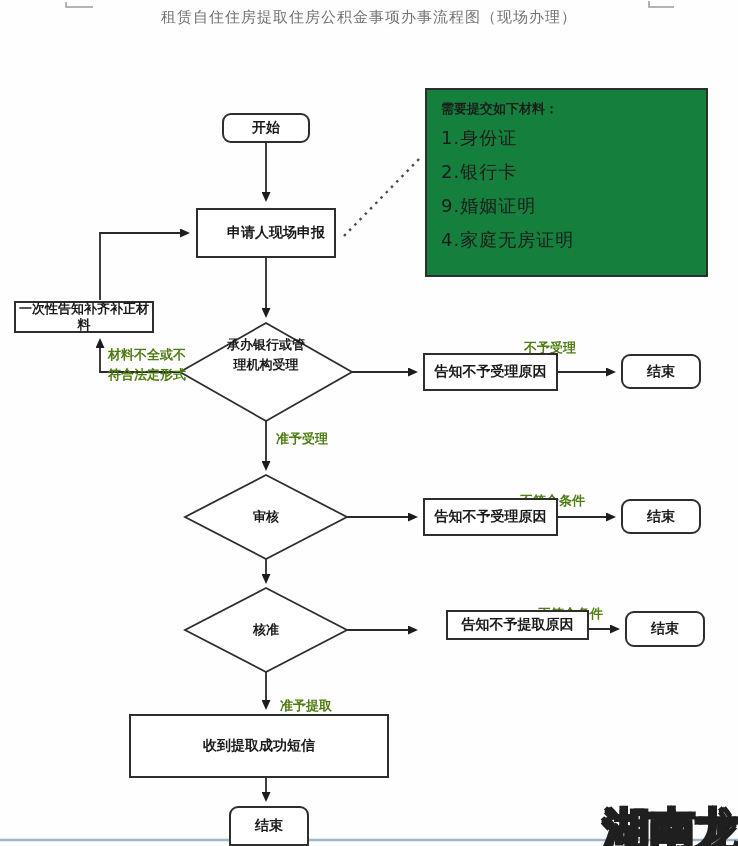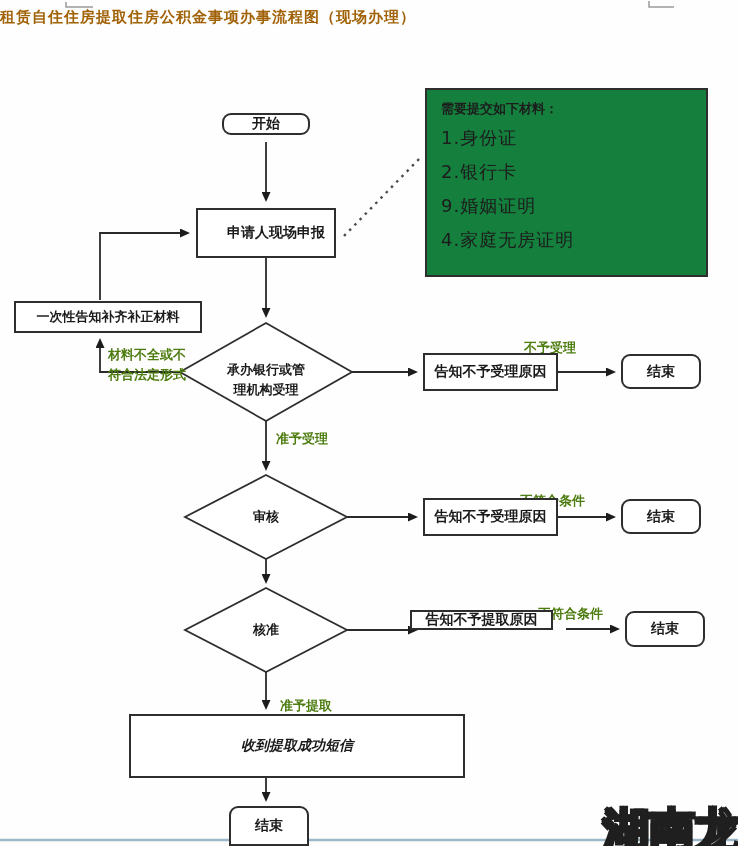--- a/index.html
+++ b/index.html
@@ -1,22 +1,22 @@
 <!DOCTYPE html>
 <html><head>
 <meta charset="utf-8">
 <style>
   html,body{margin:0;padding:0;background:#fff;}
   .page{
     position:relative;width:738px;height:846px;background:#fefefe;overflow:hidden;
     font-family:"DejaVu Sans",sans-serif;color:#1c1c1c;
   }
   .title{
-    position:absolute;left:0;top:8px;width:100%;
-    font-size:15px;font-weight:bold;letter-spacing:1px;color:#a16207;
+    position:absolute;left:0;top:8px;width:100%;text-align:center;
+    font-size:15px;font-weight:normal;letter-spacing:1px;color:#737373;
   }
   svg.connectors{position:absolute;left:0;top:0;}
   .node{
     position:absolute;box-sizing:border-box;background:#fff;border:2px solid #2e2e2e;
     display:flex;align-items:center;justify-content:center;text-align:center;
     font-size:14px;font-weight:bold;color:#1a1a1a;line-height:1.25;
   }
   .rounded{border-radius:9px;}
   .diamond-text{
     position:absolute;display:flex;align-items:center;justify-content:center;
@@ -77,55 +77,55 @@
 
     <polygon points="266,588 347,630 266,672 185,630" fill="#fff" stroke="#2e2e2e" stroke-width="1.8"></polygon>
     <line x1="347" y1="630" x2="416" y2="630" stroke="#2a2a2a" stroke-width="1.8" marker-end="url(#arr)"></line>
     <line x1="566" y1="629" x2="618" y2="629" stroke="#2a2a2a" stroke-width="1.8" marker-end="url(#arr)"></line>
     <line x1="266" y1="672" x2="266" y2="708" stroke="#2a2a2a" stroke-width="1.8" marker-end="url(#arr)"></line>
     <line x1="266" y1="778" x2="266" y2="800" stroke="#2a2a2a" stroke-width="1.8" marker-end="url(#arr)"></line>
   </svg>
 
   <div class="title">租赁自住住房提取住房公积金事项办事流程图（现场办理）</div>
 
-  <div class="node rounded" style="left:222px;top:113px;width:88px;height:22px;">开始</div>
+  <div class="node rounded" style="left:222px;top:113px;width:88px;height:30px;">开始</div>
 
   <div class="node" style="left:196px;top:208px;width:140px;height:50px;padding-left:20px;">申请人现场申报</div>
 
   <div class="materials">
     <div class="hdr">需要提交如下材料：</div>
     <div class="item">1.身份证</div>
     <div class="item">2.银行卡</div>
     <div class="item">9.婚姻证明</div>
     <div class="item">4.家庭无房证明</div>
   </div>
 
-  <div class="node" style="left:14px;top:301px;width:188px;height:32px;font-size:13px;">一次性告知补齐补正材料</div>
+  <div class="node" style="left:14px;top:301px;width:140px;height:32px;font-size:13px;">一次性告知补齐补正材料</div>
 
-  <div class="diamond-text" style="left:222px;top:360px;width:88px;height:40px;">承办银行或管理机构受理</div>
+  <div class="diamond-text" style="left:222px;top:335px;width:88px;height:40px;">承办银行或管理机构受理</div>
   <div class="diamond-text" style="left:226px;top:506px;width:80px;height:22px;">审核</div>
   <div class="diamond-text" style="left:226px;top:619px;width:80px;height:22px;">核准</div>
 
   <div class="edge-label wrap" style="left:105px;top:345px;width:84px;">材料不全或不符合法定形式</div>
   <div class="edge-label" style="left:524px;top:338px;">不予受理</div>
   <div class="edge-label" style="left:276px;top:429px;">准予受理</div>
   <div class="edge-label" style="left:520px;top:491px;">不符合条件</div>
   <div class="edge-label" style="left:538px;top:604px;">不符合条件</div>
   <div class="edge-label" style="left:280px;top:696px;">准予提取</div>
 
   <div class="node" style="left:423px;top:353px;width:135px;height:38px;">告知不予受理原因</div>
   <div class="node rounded" style="left:621px;top:354px;width:80px;height:35px;">结束</div>
 
   <div class="node" style="left:423px;top:498px;width:135px;height:38px;">告知不予受理原因</div>
   <div class="node rounded" style="left:621px;top:499px;width:80px;height:35px;">结束</div>
 
-  <div class="node" style="left:410px;top:610px;width:143px;height:20px;">告知不予提取原因</div>
+  <div class="node" style="left:446px;top:610px;width:143px;height:30px;">告知不予提取原因</div>
   <div class="node rounded" style="left:625px;top:611px;width:80px;height:36px;">结束</div>
 
-  <div class="node" style="left:129px;top:714px;width:336px;height:64px;font-style:italic;">收到提取成功短信</div>
+  <div class="node" style="left:129px;top:714px;width:260px;height:64px;">收到提取成功短信</div>
 
   <div class="node rounded" style="left:229px;top:806px;width:80px;height:40px;border-bottom-left-radius:0;border-bottom-right-radius:0;">结束</div>
 
   <div class="watermark">
     <span style="color: rgb(237, 125, 29);">湖南</span><span style="color: rgb(255, 255, 255);">龙网</span>
   </div>
 
 </div>
 
 </body></html>

